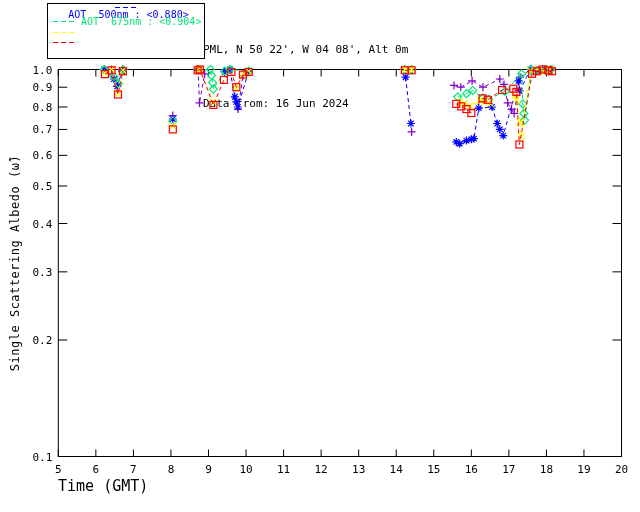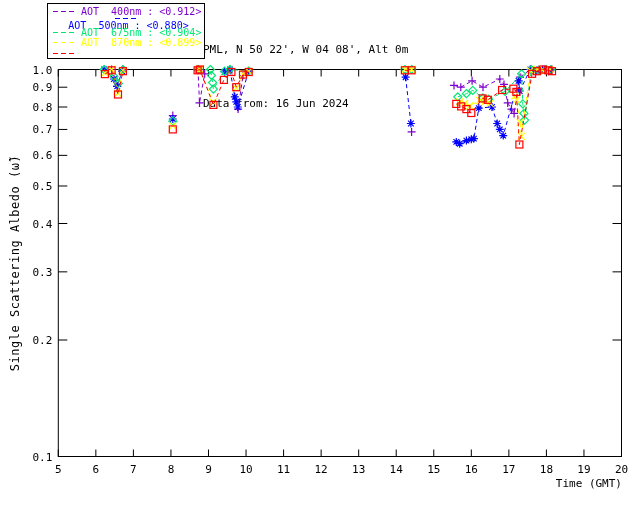--- a/index.html
+++ b/index.html
@@ -9,57 +9,50 @@
     color:#000; overflow:hidden;
   }
   .legend-box {
     position:absolute; left:47px; top:3px; width:158px; height:56px;
     border:1px solid #000; box-sizing:border-box; padding:2px 0 0 5px;
   }
   .legend-row { display:flex; align-items:center; height:10.5px; font-size:10px; white-space:pre; }
   .legend-row svg { margin-right:4px; flex:0 0 auto; }
   .hdr { position:absolute; left:203px; top:5px; font-size:11px; line-height:18px; white-space:pre; }
   .xlabel {
-    position:absolute; left:58px; top:477px; width:564px; text-align:right; font-size:11px;
+    position:absolute; left:58px; top:477px; width:564px; text-align:left; font-size:15px;
   }
   .ylabel {
     position:absolute; left:8px; top:388px; width:250px; text-align:center; font-size:12px;
     transform:rotate(-90deg); transform-origin:0 0; letter-spacing:0.5px;
   }
   svg.plot { position:absolute; left:0; top:0; }
 </style>
 </head>
 <body>
 
 <div class="screen">
 
   <div class="legend-box">
-    <div class="legend-row" style="color: rgb(125, 0, 204);">
-      <svg width="24" height="3">
-          <line x1="0" y1="1.5" x2="24" y2="1.5" stroke="currentColor" stroke-dasharray="5,3"></line>
-        </svg>
-      <span>AOT  400nm : &lt;0.912&gt;</span>
-    </div>
     <div class="legend-row" style="color: rgb(0, 0, 255); flex-direction: column;">
       <svg width="24" height="3">
           <line x1="0" y1="1.5" x2="24" y2="1.5" stroke="currentColor" stroke-dasharray="5,3"></line>
         </svg>
       <span>AOT  500nm : &lt;0.880&gt;</span>
     </div>
     <div class="legend-row" style="color: rgb(0, 230, 115);">
       <svg width="24" height="3">
           <line x1="0" y1="1.5" x2="24" y2="1.5" stroke="currentColor" stroke-dasharray="5,3"></line>
         </svg>
       <span>AOT  675nm : &lt;0.904&gt;</span>
     </div>
     <div class="legend-row" style="color: rgb(255, 255, 0);">
       <svg width="24" height="3">
           <line x1="0" y1="1.5" x2="24" y2="1.5" stroke="currentColor" stroke-dasharray="5,3"></line>
         </svg>
-      <span>AOT  870nm : &lt;0.899&gt;</span>
     </div>
     <div class="legend-row" style="color: rgb(255, 0, 0);">
       <svg width="24" height="3">
           <line x1="0" y1="1.5" x2="24" y2="1.5" stroke="currentColor" stroke-dasharray="5,3"></line>
         </svg>
     </div>
   </div>
 
   <div class="hdr">
     <div>PML, N 50 22', W 04 08', Alt 0m</div>

